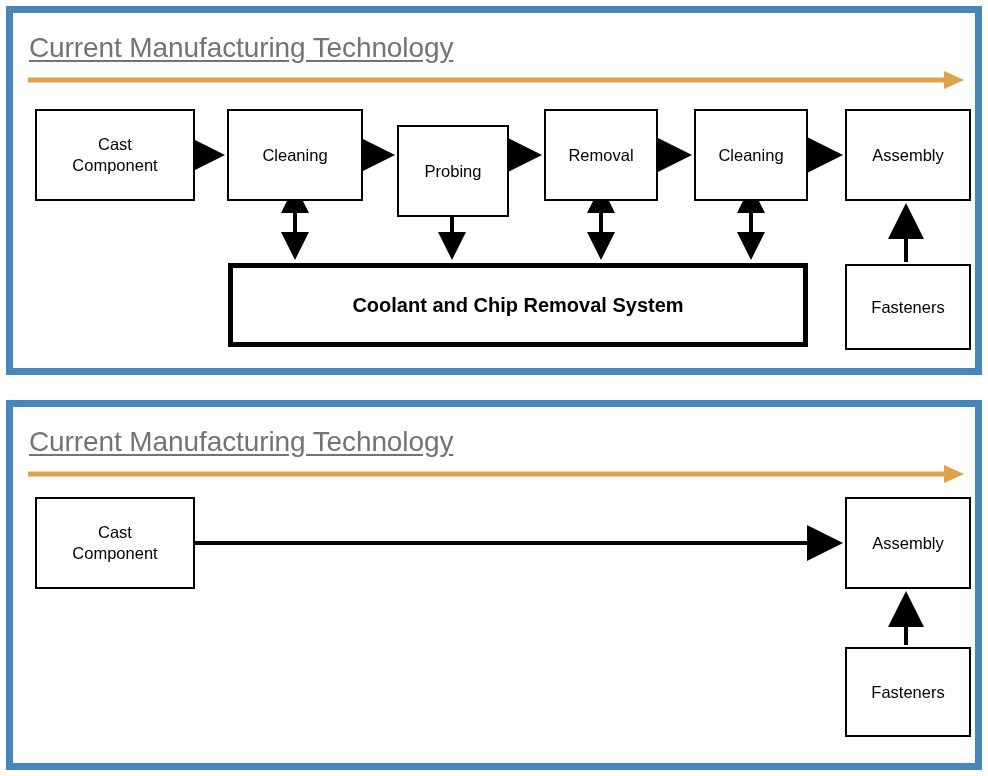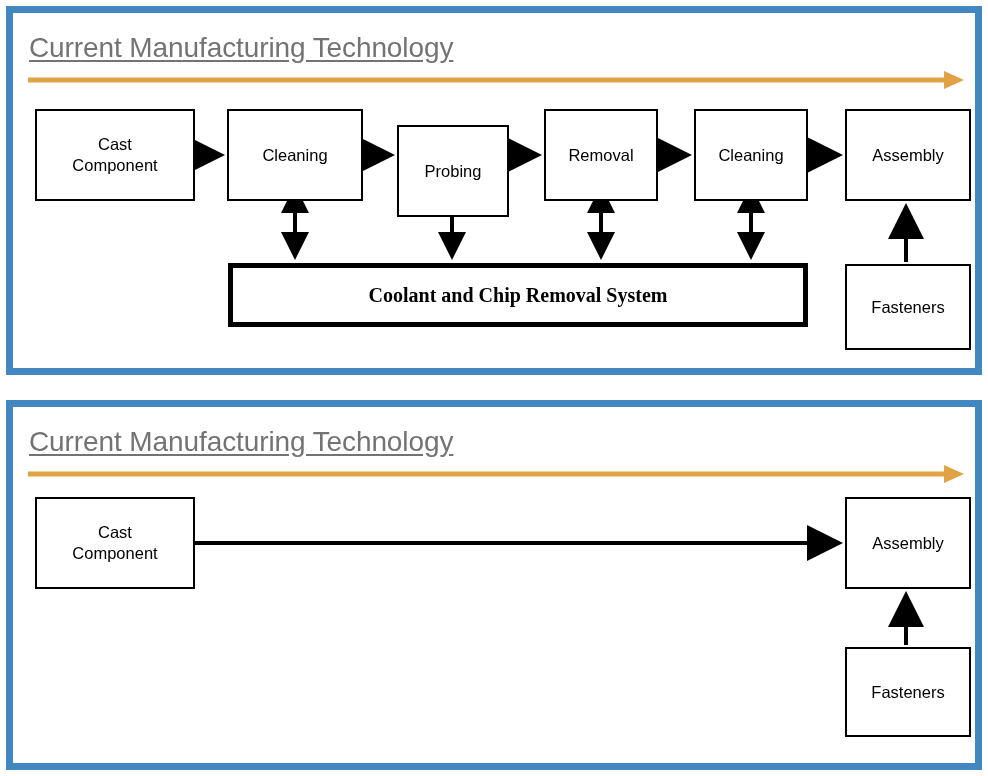--- a/index.html
+++ b/index.html
@@ -161,21 +161,21 @@
 
       <div class="pbox" style="left:22px;  top:96px;  width:160px; height:92px;">Cast
 Component</div>
       <div class="pbox" style="left:214px; top:96px;  width:136px; height:92px;">Cleaning</div>
       <div class="pbox" style="left:384px; top:112px;  width:112px; height:92px;">Probing</div>
       <div class="pbox" style="left:531px; top:96px;  width:114px; height:92px;">Removal</div>
       <div class="pbox" style="left:681px; top:96px;  width:114px; height:92px;">Cleaning</div>
       <div class="pbox" style="left:832px; top:96px;  width:126px; height:92px;">Assembly</div>
       <div class="pbox" style="left:832px; top:251px; width:126px; height:86px;">Fasteners</div>
 
-      <div class="coolant-box" style="left:215px; top:250px; width:580px; height:64px;font-family:Liberation Serif, serif;">Coolant and Chip Removal System</div>
+      <div class="coolant-box" style="left:215px; top:250px; width:580px; height:84px;">Coolant and Chip Removal System</div>
 
     </div>
   </div>
 
   <div class="panel" id="panel-2">
     <div class="panel-inner">
 
       <div class="panel-title">Current Manufacturing Technology</div>
 
       <svg class="orange-arrow" viewBox="0 0 936 22" preserveAspectRatio="none">

